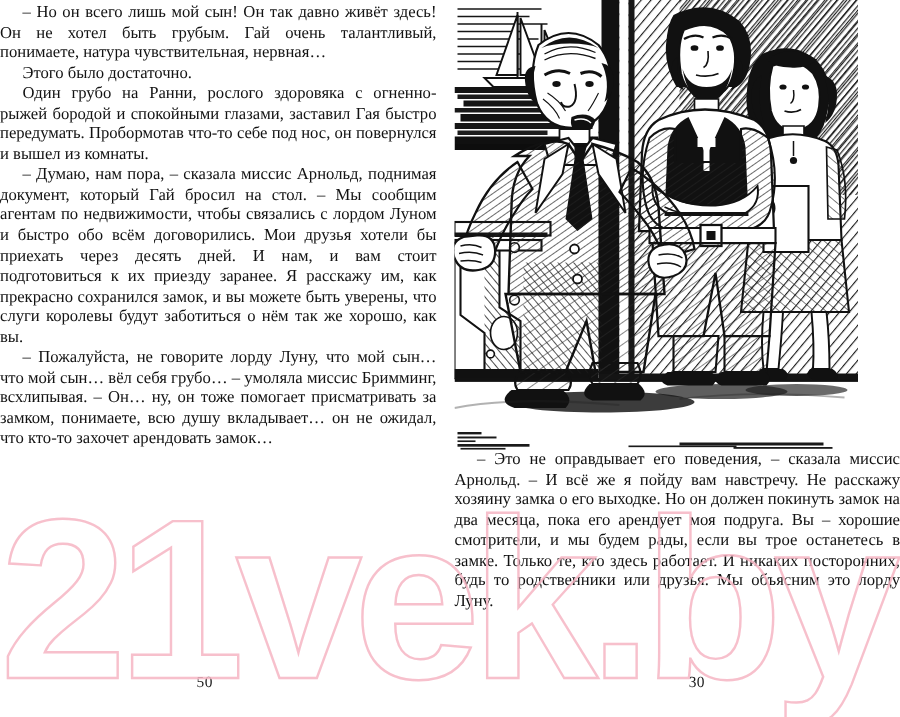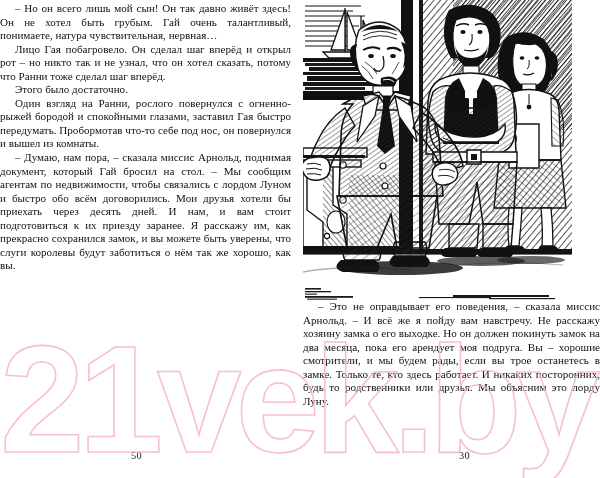--- a/index.html
+++ b/index.html
@@ -119,24 +119,24 @@
     <svg viewBox="0 0 612 168" width="612" height="168" aria-hidden="true">
       <text class="watermark-text" x="6" y="134">21vek.by</text>
     </svg>
   </div>
 
   <div class="spread">
 
     <div class="page page-left">
       <div class="body-text">
         <p>– Но он всего лишь мой сын! Он так давно живёт здесь! Он не хотел быть грубым. Гай очень талантливый, понимаете, натура чувствительная, нервная…</p>
-        <p>Лицо Гая побагровело. Он сделал шаг вперёд и открыл рот – но никто так и не узнал, что он хотел сказать, потому что Ранни тоже сделал шаг вперёд.</p>
         <p>Этого было достаточно.</p>
-        <p>Один взгляд на Ранни, рослого повернулся с огненно-рыжей бородой и спокойными глазами, заставил Гая быстро передумать. Пробормотав что-то себе под нос, он повернулся и вышел из комнаты.</p>
+        <p>Один грубо на Ранни, рослого здоровяка с огненно-рыжей бородой и спокойными глазами, заставил Гая быстро передумать. Пробормотав что-то себе под нос, он повернулся и вышел из комнаты.</p>
         <p>– Думаю, нам пора, – сказала миссис Арнольд, поднимая документ, который Гай бросил на стол. – Мы сообщим агентам по недвижимости, чтобы связались с лордом Луном и быстро обо всём договорились. Мои друзья хотели бы приехать через десять дней. И нам, и вам стоит подготовиться к их приезду заранее. Я расскажу им, как прекрасно сохранился замок, и вы можете быть уверены, что слуги королевы будут заботиться о нём так же хорошо, как вы.</p>
+        <p>– Пожалуйста, не говорите лорду Луну, что мой сын… что мой сын… вёл себя грубо… – умоляла миссис Бримминг, всхлипывая. – Он… ну, он тоже помогает присматривать за замком, понимаете, всю душу вкладывает… он не ожидал, что кто-то захочет арендовать замок…</p>
       </div>
       <div class="folio folio-left">50</div>
     </div>
 
     <div class="page page-right">
 
       <div class="illus-wrap">
         <svg class="illus" viewBox="0 0 269 292" aria-hidden="true">
           <defs>
 

